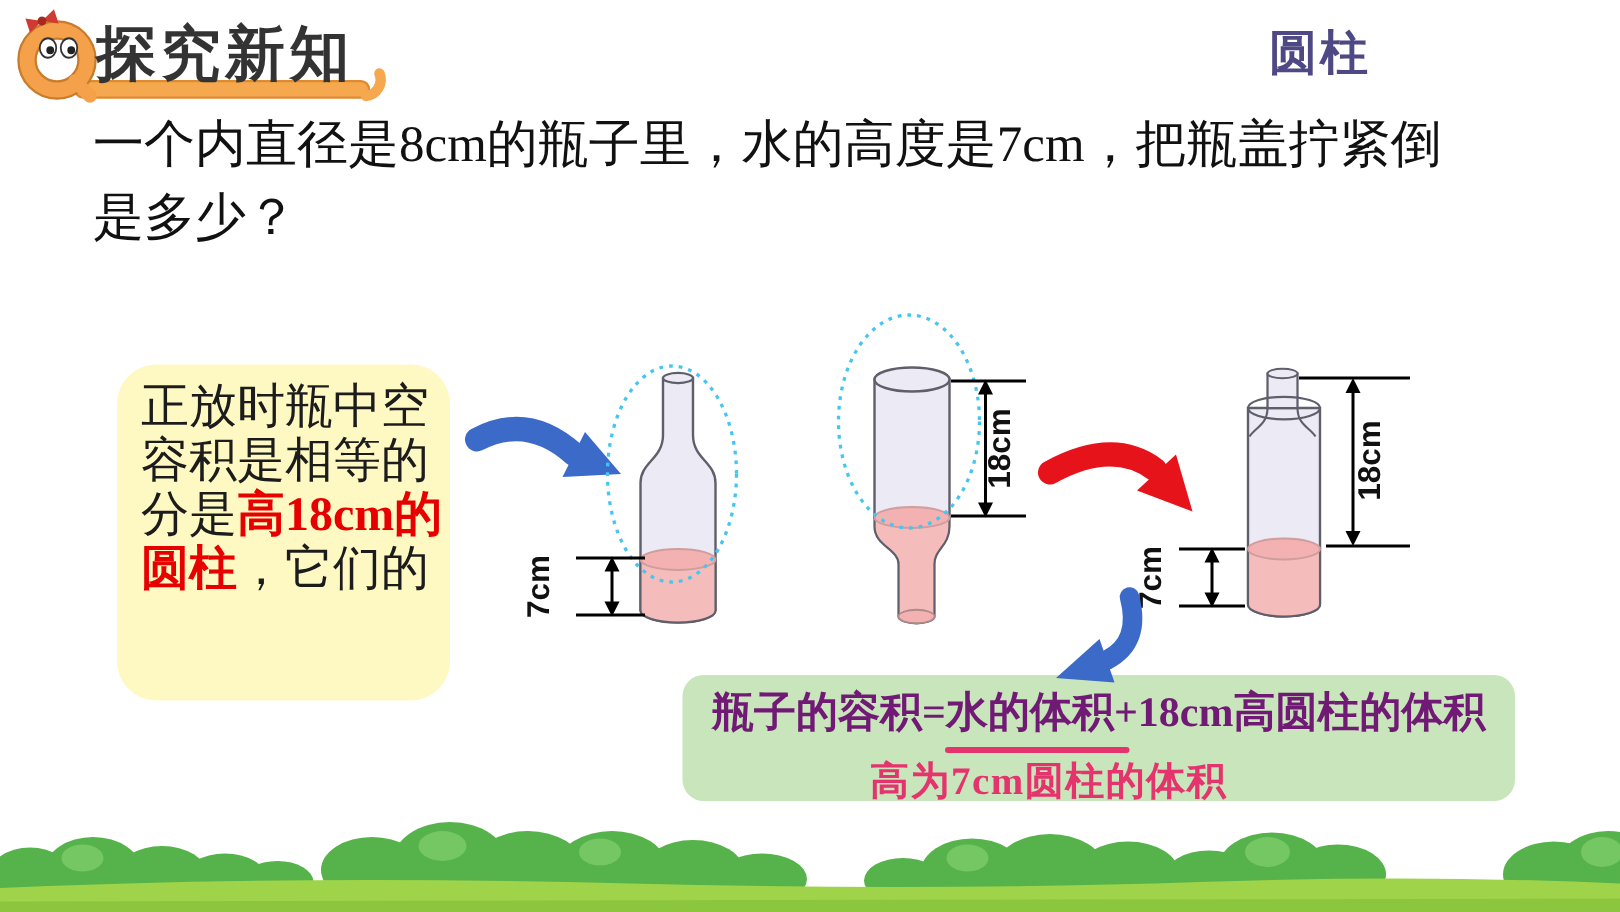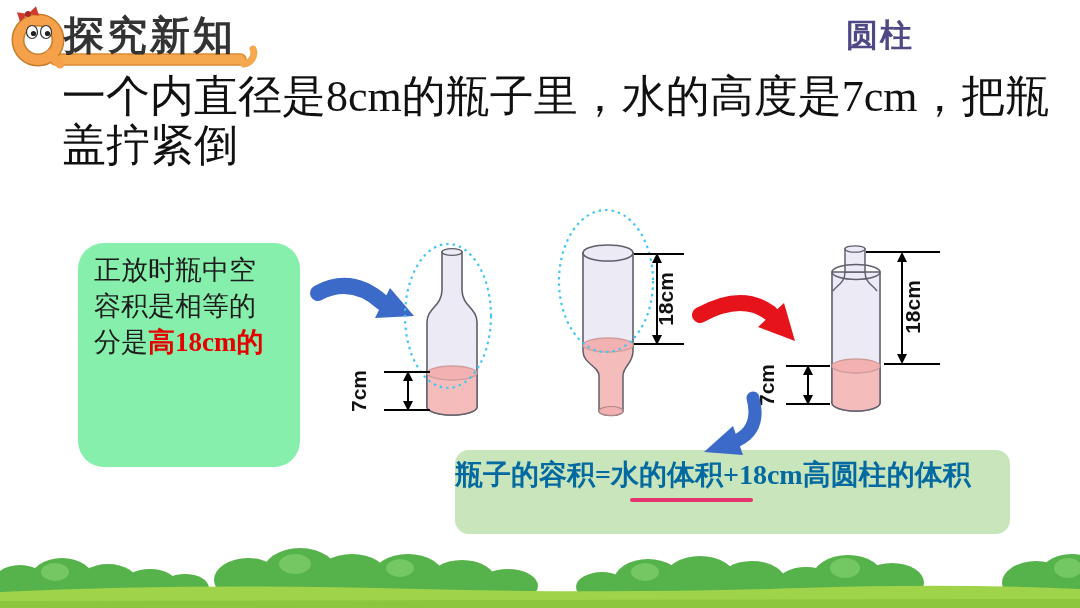--- a/index.html
+++ b/index.html
@@ -13,39 +13,39 @@
     position:absolute;left:64px;top:8px;font-size:40px;font-weight:bold;
     color:#333333;letter-spacing:3px;font-family:"Liberation Serif",serif;
   }
   .topic-label{
     position:absolute;left:846px;top:14px;font-size:32px;color:#4e4984;
     font-weight:600;letter-spacing:2px;
   }
   
   .problem{
     position:absolute;left:62px;top:72px;width:1000px;
-    font-size:44px;line-height:49px;color:#111111;font-weight:500;
+    font-size:34px;line-height:49px;color:#111111;font-weight:500;
   }
   
   .note-box{
     position:absolute;left:78px;top:243px;width:222px;height:224px;
-    background:#86efac;border-radius:26px;box-sizing:border-box;
-    padding:9px 0 0 16px;font-size:27px;line-height:36px;color:#1c1c1c;
+    background:#fef9c3;border-radius:26px;box-sizing:border-box;
+    padding:9px 0 0 16px;font-size:32px;line-height:36px;color:#1c1c1c;
   }
   .note-box .red{color:#e60000;font-weight:bold;}
   
   #diagram{position:absolute;left:0;top:0;width:1080px;height:608px;z-index:2;}
   
   .formula-box{
     position:absolute;left:455px;top:450px;width:555px;height:84px;
     background:#c9e5bb;border-radius:14px;z-index:1;
   }
   .formula-main{
-    position:absolute;left:0;right:0;top:6px;text-align:left;
-    font-size:28px;font-weight:600;color:#0369a1;
+    position:absolute;left:0;right:0;top:6px;text-align:center;
+    font-size:28px;font-weight:600;color:#701a75;
   }
   .formula-underline{
     position:absolute;left:175px;top:48px;width:123px;height:4px;
     background:#e5336e;border-radius:2px;
   }
   .formula-note{
     position:absolute;left:125px;top:53px;font-size:26px;font-weight:600;
     color:#e5336e;letter-spacing:1px;
   }
   text{font-family:"Liberation Sans",sans-serif;}
@@ -74,31 +74,34 @@
         <circle cx="0" cy="0" r="3" fill="#a82820"></circle>
       </g>
     </g>
   </svg>
 
   <div class="page-title">探究新知</div>
   <div class="topic-label">圆柱</div>
 
   <div class="problem">
     <div>一个内直径是8cm的瓶子里，水的高度是7cm，把瓶盖拧紧倒</div>
+    <div>是多少？</div>
   </div>
 
   <div class="note-box">
     <div><span>正放时瓶中空</span><span class="red"></span><span></span></div>
     <div><span>容积是相等的</span><span class="red"></span><span></span></div>
     <div><span>分是</span><span class="red">高18cm的</span><span></span></div>
+    <div><span></span><span class="red">圆柱</span><span>，它们的</span></div>
   </div>
 
   <div class="formula-box">
     <div class="formula-main">瓶子的容积=水的体积+18cm高圆柱的体积</div>
     <div class="formula-underline"></div>
+    <div class="formula-note">高为7cm圆柱的体积</div>
   </div>
 
   <svg id="diagram" viewBox="0 0 1080 608">
 
     <g>
       <path d="M318,293 Q352,275 383,303" stroke="#3b6ac8" stroke-width="16" fill="none" stroke-linecap="round"></path>
       <polygon points="414,316 375,318 390,288" fill="#3b6ac8"></polygon>
     </g>
 
     <g>

